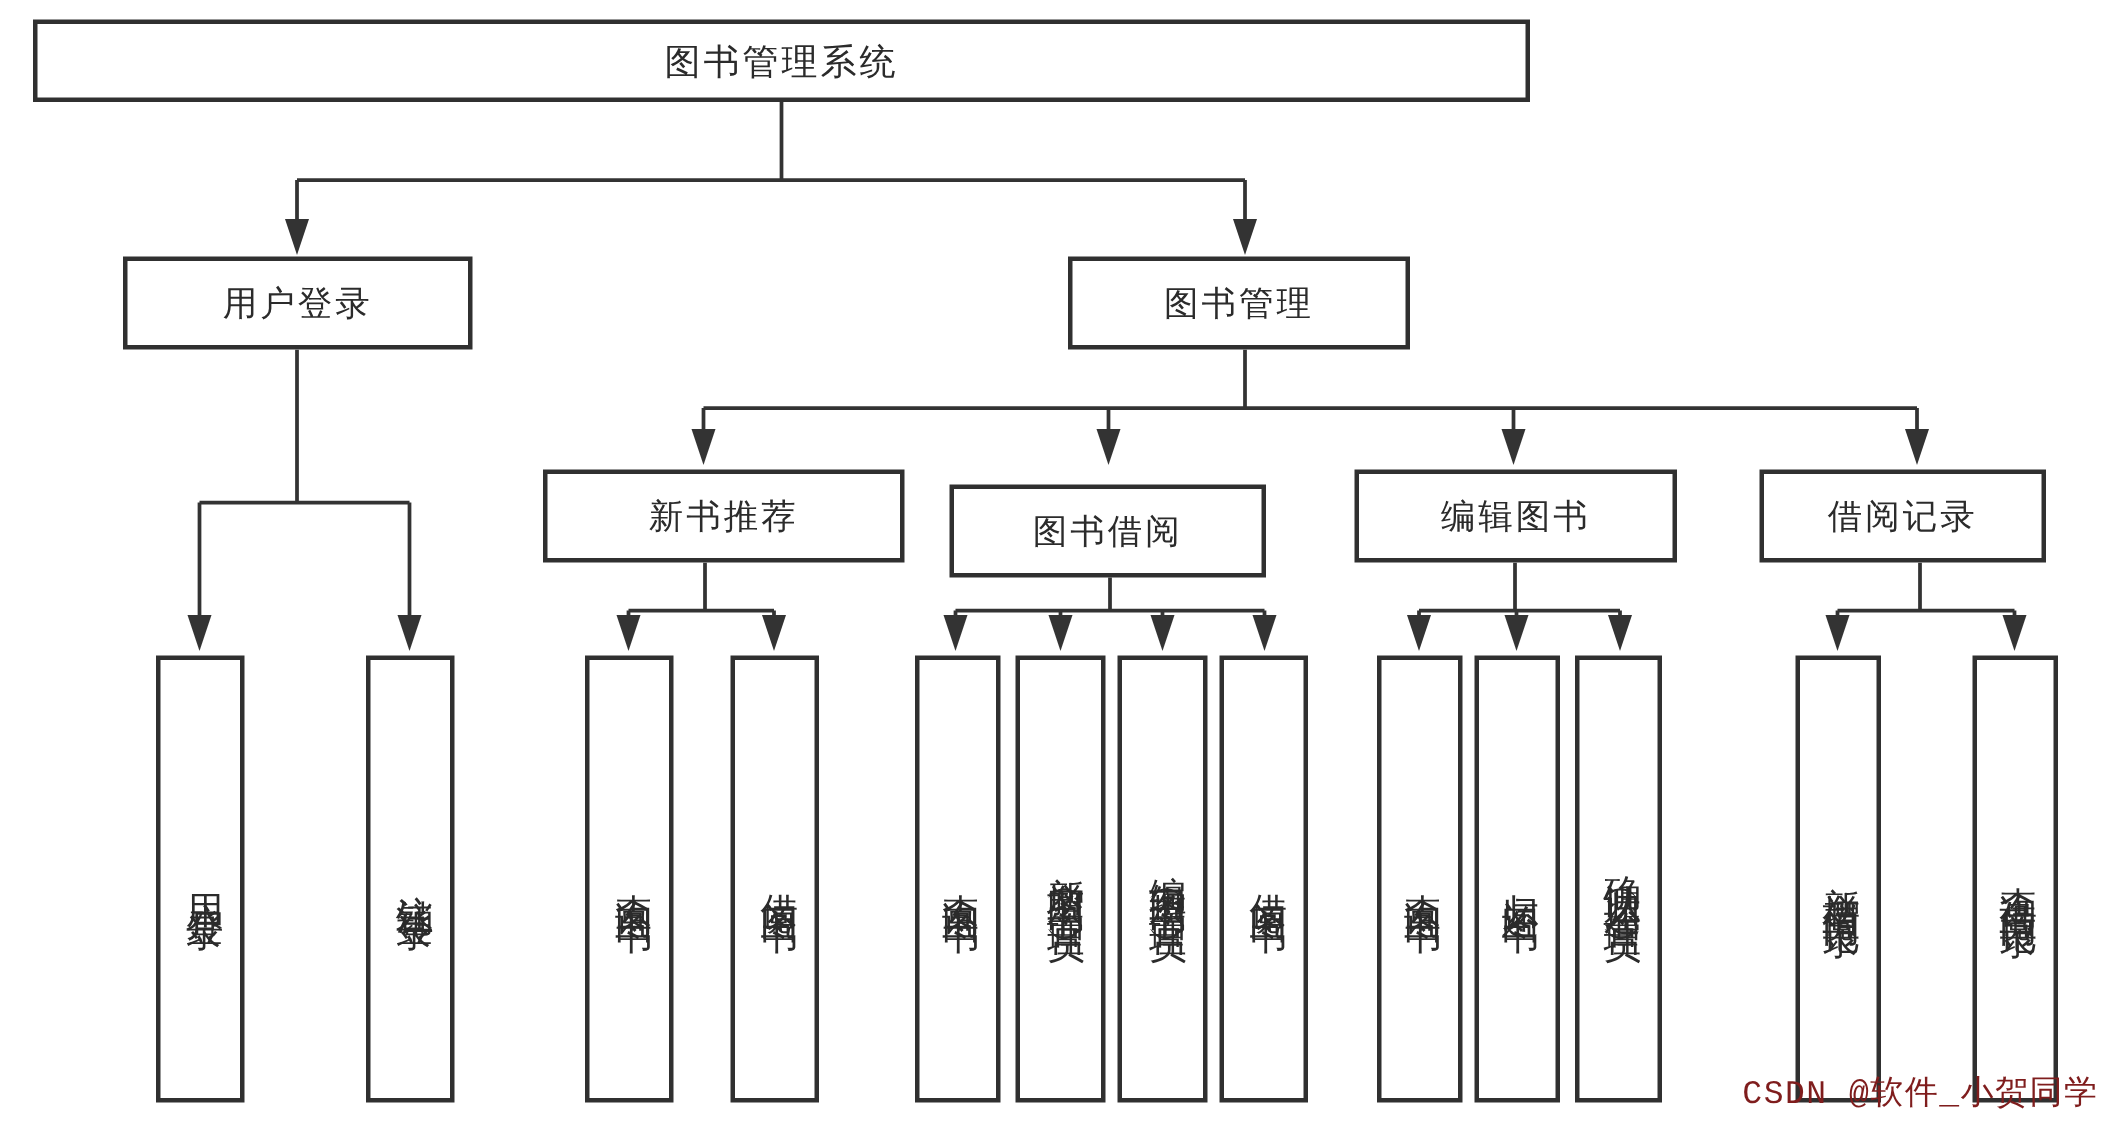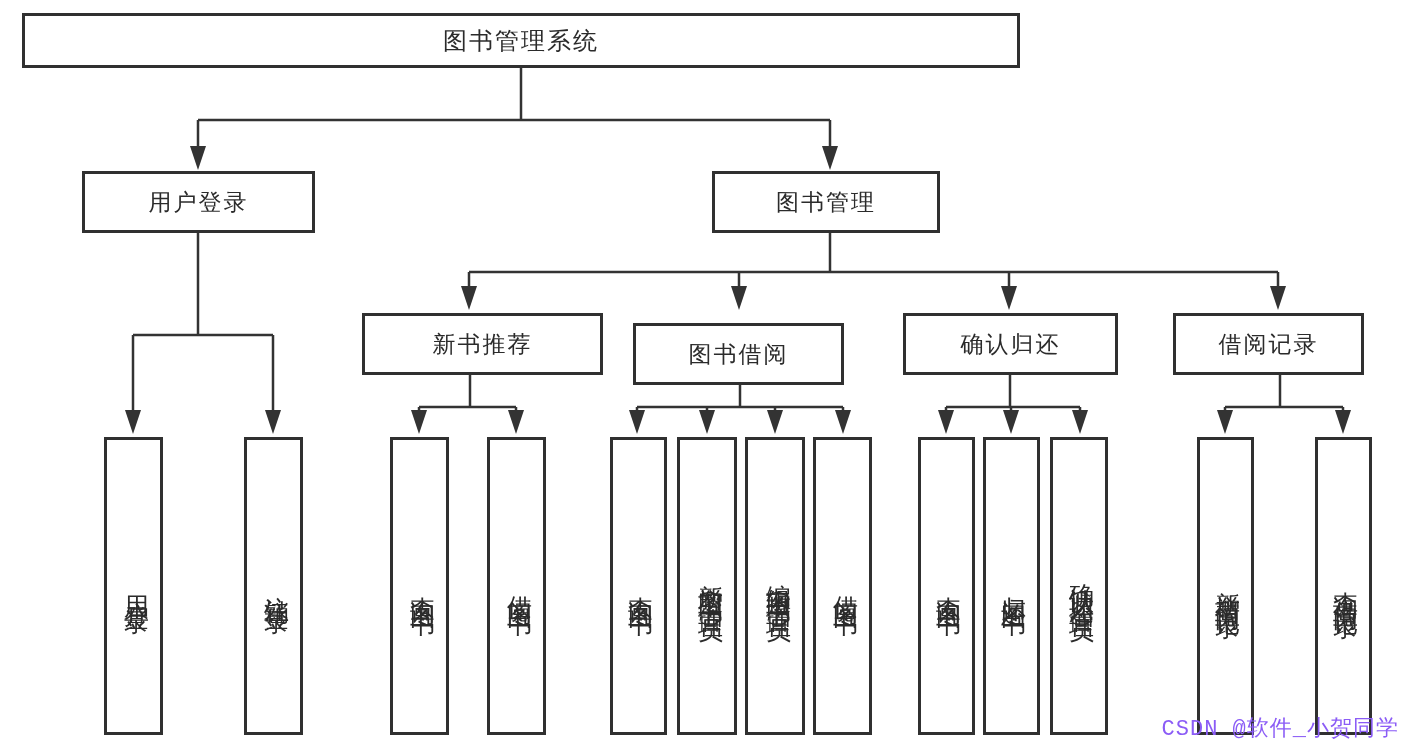--- a/index.html
+++ b/index.html
@@ -16,21 +16,21 @@
   .root-node{font-size:24px;}
   .h-node{font-size:23px;}
   .leaf{
     position:absolute;top:437px;width:59px;height:298px;background:#ffffff;
     border:3px solid #303030;box-sizing:border-box;z-index:2;
     writing-mode:vertical-rl;text-orientation:mixed;
     text-align:center;font-size:25px;letter-spacing:5px;line-height:51px;
   }
   .watermark{
     position:absolute;top:713px;right:6px;z-index:5;
-    font-size:22px;color:#8b5cf6;letter-spacing:1px;white-space:nowrap;
+    font-size:22px;color:#7f1d1d;letter-spacing:1px;white-space:nowrap;
   }
 </style>
 </head>
 <body>
 
 <div class="canvas">
 
   <svg class="connectors" width="1405" height="747" viewBox="0 0 1405 747" fill="none" stroke="#333333" stroke-width="2.5">
 
     <path d="M521 68 V120"></path>
@@ -93,21 +93,21 @@
       <polygon points="1335,410 1351,410 1343,434" fill="#333333" stroke="none"></polygon>
   </svg>
 
   <div class="node root-node" style="left:22px;top:13px;width:998px;height:55px;">图书管理系统</div>
 
   <div class="node h-node" style="left:82px;top:171px;width:233px;height:62px;">用户登录</div>
   <div class="node h-node" style="left:712px;top:171px;width:228px;height:62px;">图书管理</div>
 
   <div class="node h-node" style="left:362px;top:313px;width:241px;height:62px;">新书推荐</div>
   <div class="node h-node" style="left:633px;top:313px;width:211px;height:62px;margin-top:10px;">图书借阅</div>
-  <div class="node h-node" style="left:903px;top:313px;width:215px;height:62px;">确认归还</div>
+  <div class="node h-node" style="left:903px;top:313px;width:215px;height:62px;">编辑图书</div>
   <div class="node h-node" style="left:1173px;top:313px;width:191px;height:62px;">借阅记录</div>
 
   <div class="leaf" style="left:104px;">用户登录</div>
   <div class="leaf" style="left:244px;">注销登录</div>
 
   <div class="leaf" style="left:390px;">查询图书</div>
   <div class="leaf" style="left:487px;">借阅图书</div>
 
   <div class="leaf" style="left:610px;width:57px;">查询图书</div>
   <div class="leaf" style="left:677px;width:60px;">新增图书（管理员）</div>

